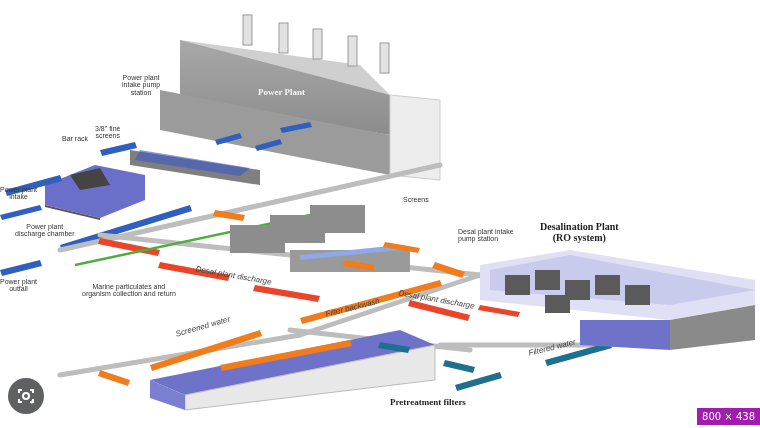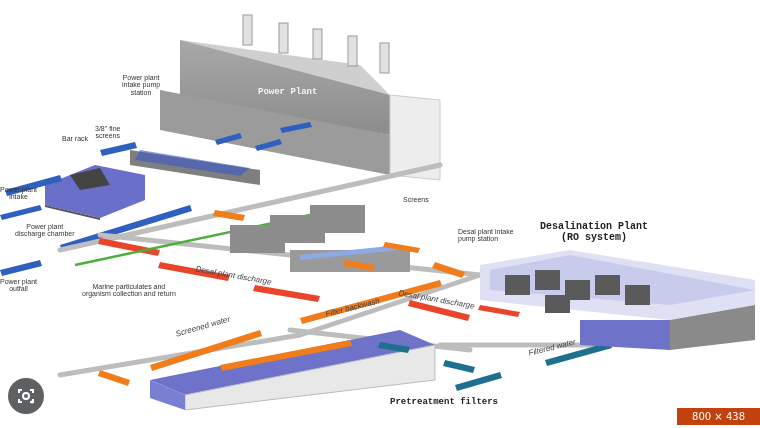--- a/index.html
+++ b/index.html
@@ -1,23 +1,23 @@
 <!DOCTYPE html>
 <html><head>
 <meta charset="utf-8">
 <style>
   html, body { margin:0; padding:0; }
   body { width:760px; height:428px; background:#ffffff; position:relative; overflow:hidden; font-family:"Liberation Sans", sans-serif; }
   #stage { position:absolute; left:0; top:0; width:760px; height:428px; }
   .lbl { position:absolute; font-family:"Liberation Sans", sans-serif; color:#333; line-height:1.05; text-align:center; white-space:pre-line; }
   .small { font-size:7px; }
   .flow { font-style:italic; font-size:8px; color:#444; white-space:nowrap; }
-  .bold { font-weight:bold; font-family:Liberation Mono, monospace; color:#222; }
+  .bold { font-weight:bold; font-family:Liberation Serif, serif; color:#222; }
   .lens-btn { position:absolute; left:8px; top:378px; width:36px; height:36px; border-radius:50%; background:#5f6061; cursor:pointer; }
-  .dim-badge { position:absolute; right:0; top:408px; background:#c2410c; color:#fff; font-size:10px; padding:3px 15px; font-family:"DejaVu Sans", sans-serif; }
+  .dim-badge { position:absolute; right:0; top:408px; background:#a21caf; color:#fff; font-size:10px; padding:3px 5px; font-family:"DejaVu Sans", sans-serif; }
 </style>
 </head>
 <body>
 
 <svg id="stage" viewBox="0 0 760 428" xmlns="http://www.w3.org/2000/svg">
   <defs>
     <linearGradient id="bld" x1="0" x2="0" y1="0" y2="1">
       <stop offset="0" stop-color="#a8a8a8"></stop>
         <stop offset="1" stop-color="#8c8c8c"></stop>
     </linearGradient>

